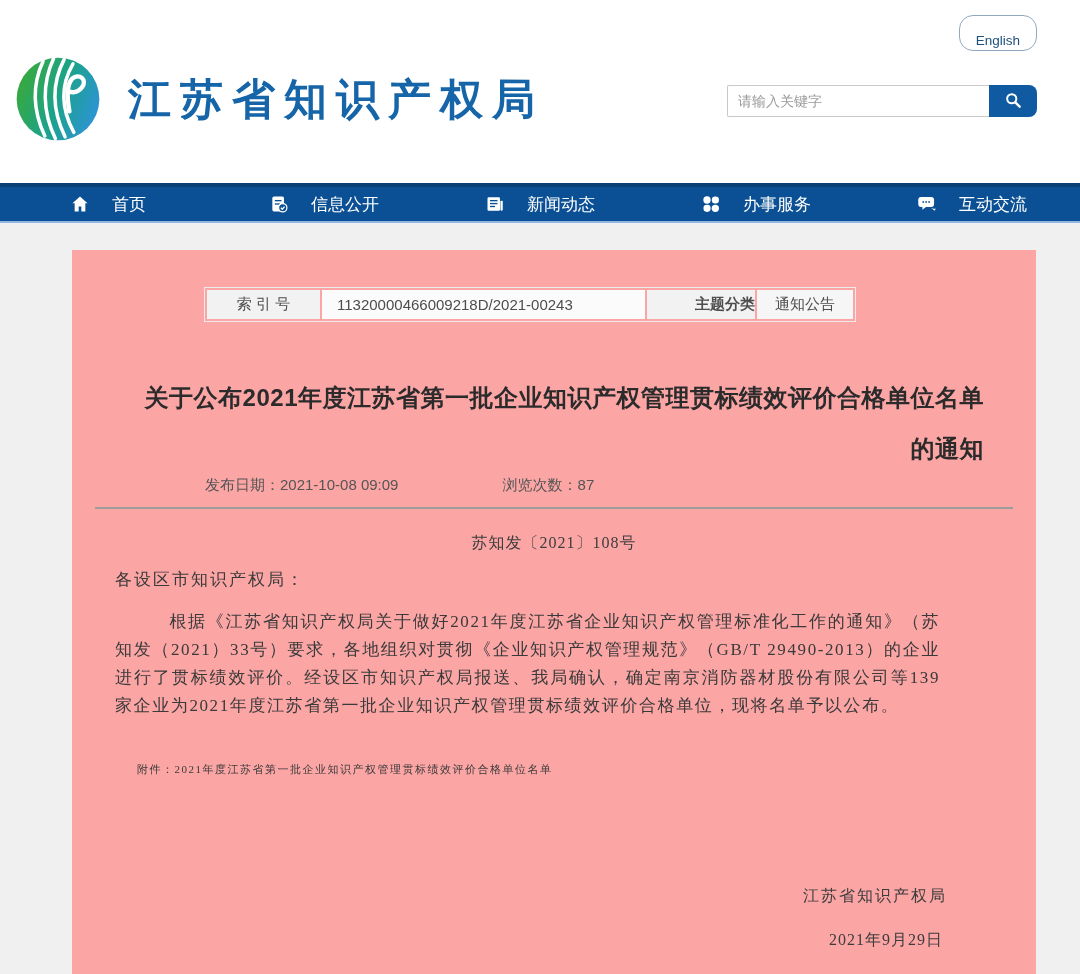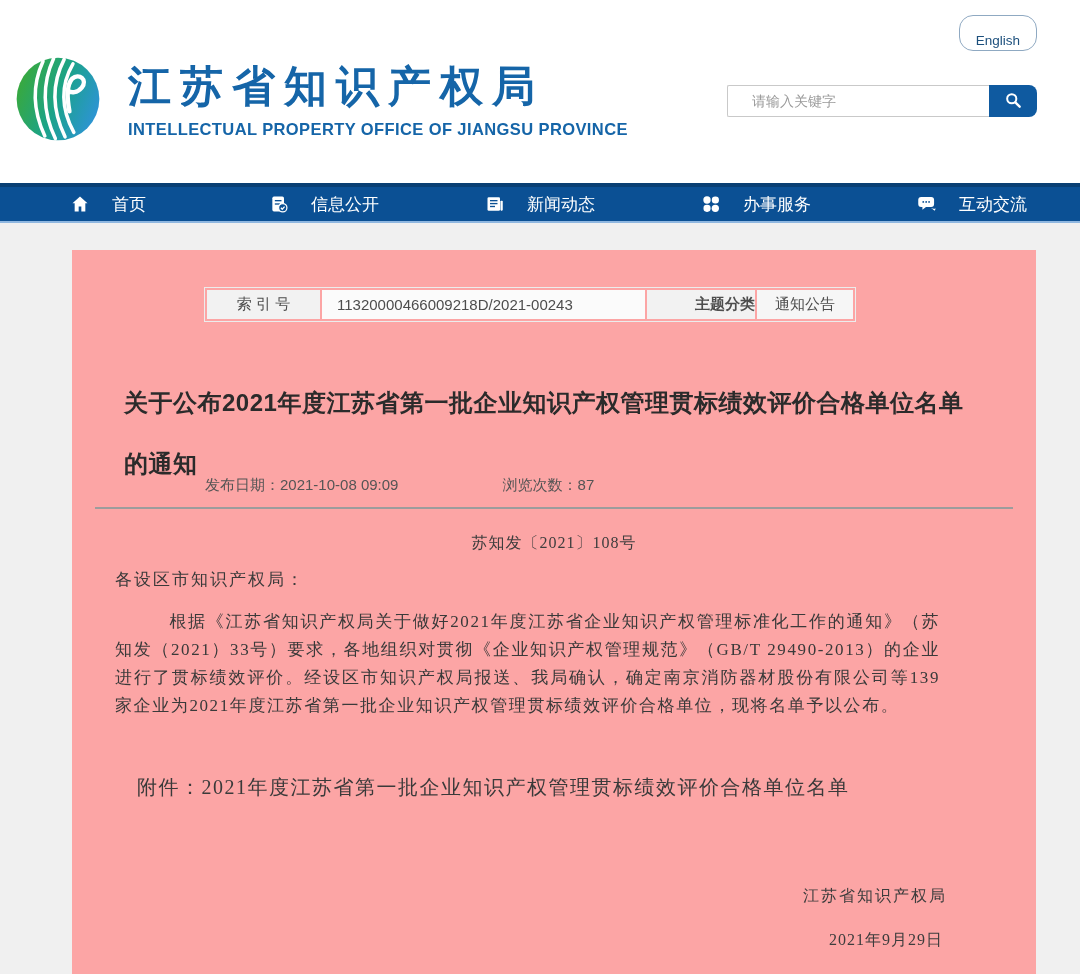--- a/index.html
+++ b/index.html
@@ -11,21 +11,21 @@
   .top-header { position:absolute; top:0; left:0; width:1080px; height:183px; background:#ffffff; }
   .english-btn { position:absolute; top:15px; right:43px; height:27px; padding:17px 16px;
                  border:1px solid #8fa9c2; border-radius:14px; background:#fff;
                  color:#1c4f7c; font-size:13.5px; font-family:"Liberation Sans",sans-serif; cursor:pointer; }
   .brand { position:absolute; top:55px; left:14px; display:flex; align-items:center; }
   .logo { width:88px; height:88px; display:block; }
   .brand-text { margin-left:26px; }
   .site-name { font-size:43px; font-weight:bold; color:#1565a8; letter-spacing:9px; line-height:52px; }
   .site-name-en { margin-top:8px; font-size:16.5px; font-weight:bold; color:#1565a8; letter-spacing:0.4px; }
   .search-box { position:absolute; top:85px; right:43px; width:310px; height:32px; display:flex; }
-  .search-input { flex:1; height:32px; border:1px solid #c9c9c9; border-right:none; padding:0 24px;
+  .search-input { flex:1; height:32px; border:1px solid #c9c9c9; border-right:none; padding:0 10px;
                   font-size:14px; color:#333; outline:none; border-radius:2px 0 0 2px; }
   .search-input::placeholder { color:#9a9a9a; }
   .search-btn { width:48px; height:32px; background:#0f5aa0; border:none; cursor:pointer;
                 border-radius:0 8px 8px 0; display:flex; align-items:center; justify-content:center; }
 
   
   .nav { position:absolute; top:183px; left:0; width:1080px; height:40px; background:#0b5094;
          border-top:4px solid #093f73; border-bottom:2px solid #8fb7e0; display:flex; }
   .nav-item { flex:1; display:flex; align-items:center; justify-content:center; gap:22px;
               color:#ffffff; font-size:17px; text-decoration:none; cursor:pointer; }
@@ -36,33 +36,33 @@
   .panel { position:absolute; top:27px; left:72px; width:964px; height:724px; background:#fca5a5; }
 
   .meta-table { position:absolute; top:38px; left:133px; border-collapse:separate; border-spacing:2px;
                 outline:1px solid #ececec; }
   .meta-table td { height:29px; font-size:15px; color:#4d4d4d; vertical-align:middle; }
   .td-label { width:113px; background:#f2f2f2; text-align:center; }
   .td-value-wide { width:323px; background:#fbfbfb; text-align:left; padding-left:15px; }
   .td-label2 { width:108px; background:#f2f2f2; text-align:right;font-weight:bold; }
   .td-value2 { width:96px; background:#f6f6f6; text-align:center; }
 
-  .doc-title { position:absolute; top:122px; left:52px; width:860px; text-align:left;
-               font-size:24px; font-weight:bold; color:#2b2b2b; line-height:61px; letter-spacing:0.5px; }
+  .doc-title { position:absolute; top:122px; left:52px; width:860px; text-align:right;
+               font-size:24px; font-weight:bold; color:#2b2b2b; line-height:51px; letter-spacing:0.5px; }
   .pub-row { position:absolute; top:226px; left:133px; font-size:15px; color:#555; }
   .pub-row span { margin-right:100px; }
   .divider { position:absolute; top:257px; left:23px; width:918px; height:2px; background:#9c9c9c; border:none; }
 
   .serif { font-family:"Liberation Serif","DejaVu Serif",serif; }
   .doc-number { position:absolute; top:283px; left:0; width:964px; text-align:center;
                 font-size:16px; color:#3d3d3d; letter-spacing:1px; }
   .salutation { position:absolute; top:318px; left:43px; font-size:17px; color:#3a3a3a; letter-spacing:2px; }
   .body-text { position:absolute; top:358px; left:43px; width:825px; font-size:17px; color:#3a3a3a;
                line-height:28px; text-indent:3.2em; text-align:justify; letter-spacing:1.6px; }
-  .attachment { position:absolute; top:524px; left:65px; font-size:20px; color:#3a3a3a;
+  .attachment { position:absolute; top:512px; left:65px; font-size:11px; color:#3a3a3a;
                 letter-spacing:1.5px; cursor:pointer; }
   .sig-name { position:absolute; top:636px; right:89px; font-size:16px; color:#3d3d3d; letter-spacing:2px; }
   .sig-date { position:absolute; top:680px; right:93px; font-size:16px; color:#3d3d3d; letter-spacing:1px; }
 </style>
 </head>
 <body>
 
 <div class="page">
 
   <header class="top-header">
@@ -83,21 +83,20 @@
             <path d="M33 7 C21 33 21 62 35 92"></path>
             <path d="M45 4 C32 32 32 64 47 95"></path>
             <path d="M57 5 C43 32 43 62 58 93"></path>
             <path d="M67 10 C53 34 53 60 68 88"></path>
           </g>
           <path d="M63 64 C60 48 60 34 66 27 C74 20 84 28 77 37 C72 43 65 44 61 40" stroke="#ffffff" stroke-width="5" fill="none" stroke-linecap="round"></path>
         </svg>
       </span>
       <div class="brand-text">
         <div class="site-name">江苏省知识产权局</div>
-        <div class="site-name-en">INTELLECTUAL PROPERTY OFFICE OF JIANGSU PROVINCE</div>
       </div>
     </div>
 
     <div class="search-box">
       <input class="search-input" type="text" placeholder="请输入关键字" style="">
       <button class="search-btn">
         <span>
           <svg viewBox="0 0 24 24" width="20" height="20">
             <circle cx="10.5" cy="10.5" r="5.5" fill="none" stroke="#fff" stroke-width="2.4"></circle>
             <line x1="14.8" y1="14.8" x2="20" y2="20" stroke="#fff" stroke-width="2.8" stroke-linecap="round"></line>

